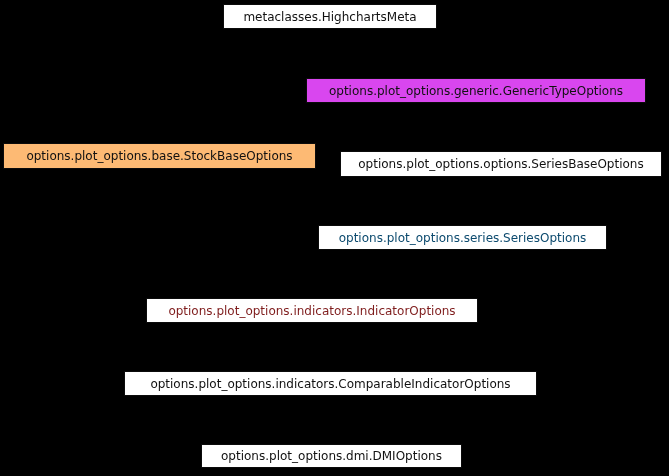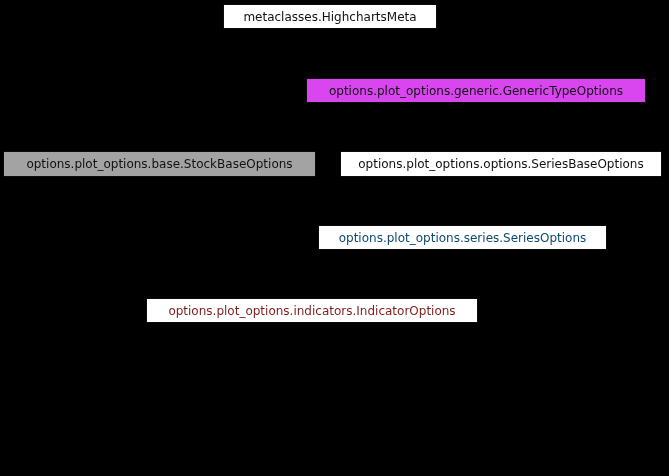--- a/index.html
+++ b/index.html
@@ -59,25 +59,31 @@
       <polygon points="329,324 325.5,331 332.5,331" fill="#000000"></polygon>
       <line x1="331.5" y1="444" x2="330.5" y2="402" stroke="#000000" stroke-width="1"></line>
       <polygon points="330.5,397 327,404 334,404" fill="#000000"></polygon>
     </svg>
 <div class="node" style="left: 223px; top: 4px; width: 214px; height: 25px; background: rgb(255, 255, 255); border: 1px solid rgb(11, 11, 11); color: rgb(17, 17, 17);">
       <span>metaclasses.HighchartsMeta</span>
     </div>
     <div class="node" style="left: 306px; top: 78px; width: 340px; height: 25px; background: #d946ef; border: 1px solid rgb(11, 11, 11); color: rgb(17, 17, 17);">
       <span>options.plot_options.generic.GenericTypeOptions</span>
     </div>
-    <div class="node" style="left: 3px; top: 151px; width: 313px; height: 26px; background: #a3a3a3; border: 1px solid rgb(11, 11, 11); color: rgb(17, 17, 17);">
+    <div class="node" style="left: 3px; top: 143px; width: 313px; height: 26px; background: #fdba74; border: 1px solid rgb(11, 11, 11); color: rgb(17, 17, 17);">
       <span>options.plot_options.base.StockBaseOptions</span>
     </div>
     <div class="node" style="left: 340px; top: 151px; width: 322px; height: 26px; background: rgb(255, 255, 255); border: 1px solid rgb(11, 11, 11); color: rgb(17, 17, 17);">
       <span>options.plot_options.options.SeriesBaseOptions</span>
     </div>
     <div class="node" style="left: 318px; top: 225px; width: 289px; height: 25px; background: rgb(255, 255, 255); border: 1px solid rgb(11, 11, 11); color: #0c4a6e;">
       <span>options.plot_options.series.SeriesOptions</span>
     </div>
     <div class="node" style="left: 146px; top: 298px; width: 332px; height: 25px; background: rgb(255, 255, 255); border: 1px solid rgb(11, 11, 11); color: #7f1d1d;">
       <span>options.plot_options.indicators.IndicatorOptions</span>
     </div>
+    <div class="node" style="left: 124px; top: 371px; width: 413px; height: 25px; background: rgb(255, 255, 255); border: 1px solid rgb(11, 11, 11); color: rgb(17, 17, 17);">
+      <span>options.plot_options.indicators.ComparableIndicatorOptions</span>
+    </div>
+    <div class="node" style="left: 201px; top: 444px; width: 261px; height: 24px; background: rgb(255, 255, 255); border: 1px solid rgb(11, 11, 11); color: rgb(17, 17, 17);">
+      <span>options.plot_options.dmi.DMIOptions</span>
+    </div>
   </div>
 
 </body></html>

